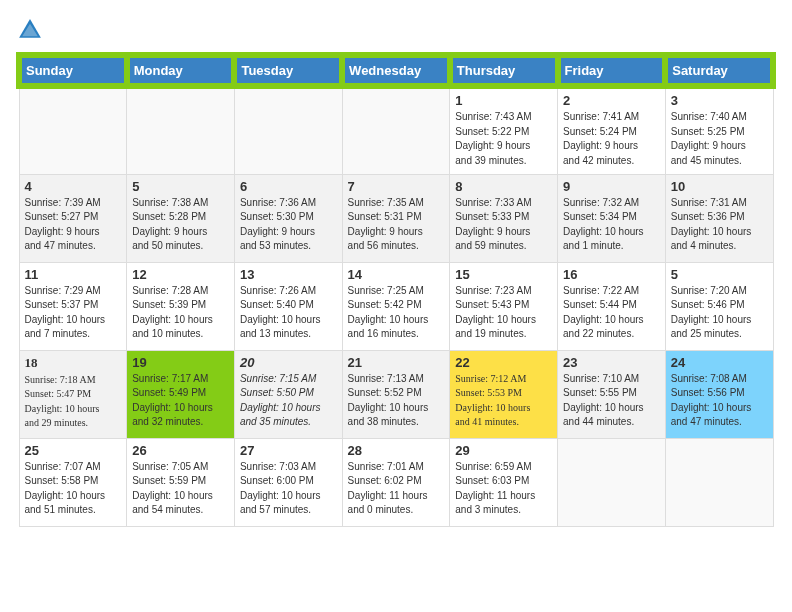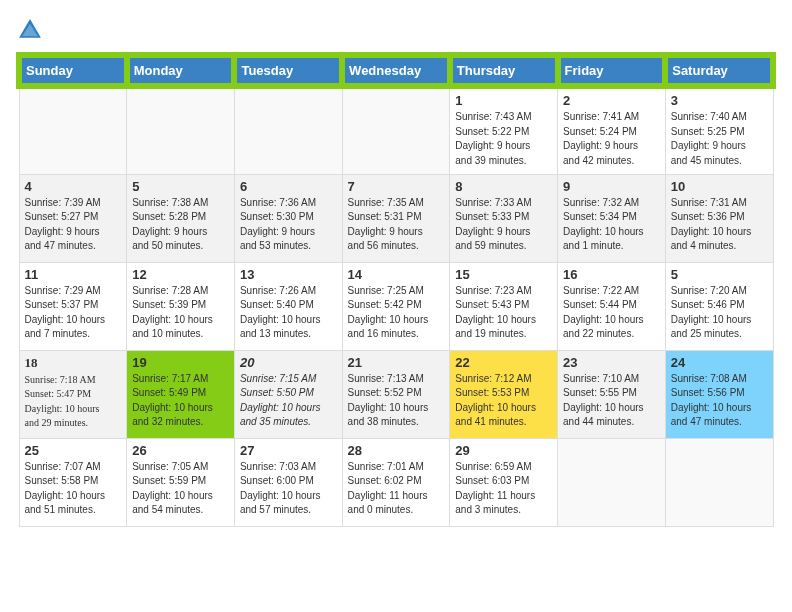--- a/index.html
+++ b/index.html
@@ -253,21 +253,21 @@
         </td>
         <td style="background: rgb(242, 242, 242);">
           <span class="day-num">21</span>
           <div class="day-detail" style="white-space: pre-line;">Sunrise: 7:13 AM
 Sunset: 5:52 PM
 Daylight: 10 hours
 and 38 minutes.</div>
         </td>
         <td style="background: #fde047;">
           <span class="day-num">22</span>
-          <div class="day-detail" style="white-space: pre-line;">Sunrise: 7:12 AM
+          <div class="day-detail" style="white-space: pre-line; font-family: Liberation Serif, serif;">Sunrise: 7:12 AM
 Sunset: 5:53 PM
 Daylight: 10 hours
 and 41 minutes.</div>
         </td>
         <td style="background: rgb(242, 242, 242);">
           <span class="day-num">23</span>
           <div class="day-detail" style="white-space: pre-line;">Sunrise: 7:10 AM
 Sunset: 5:55 PM
 Daylight: 10 hours
 and 44 minutes.</div>

